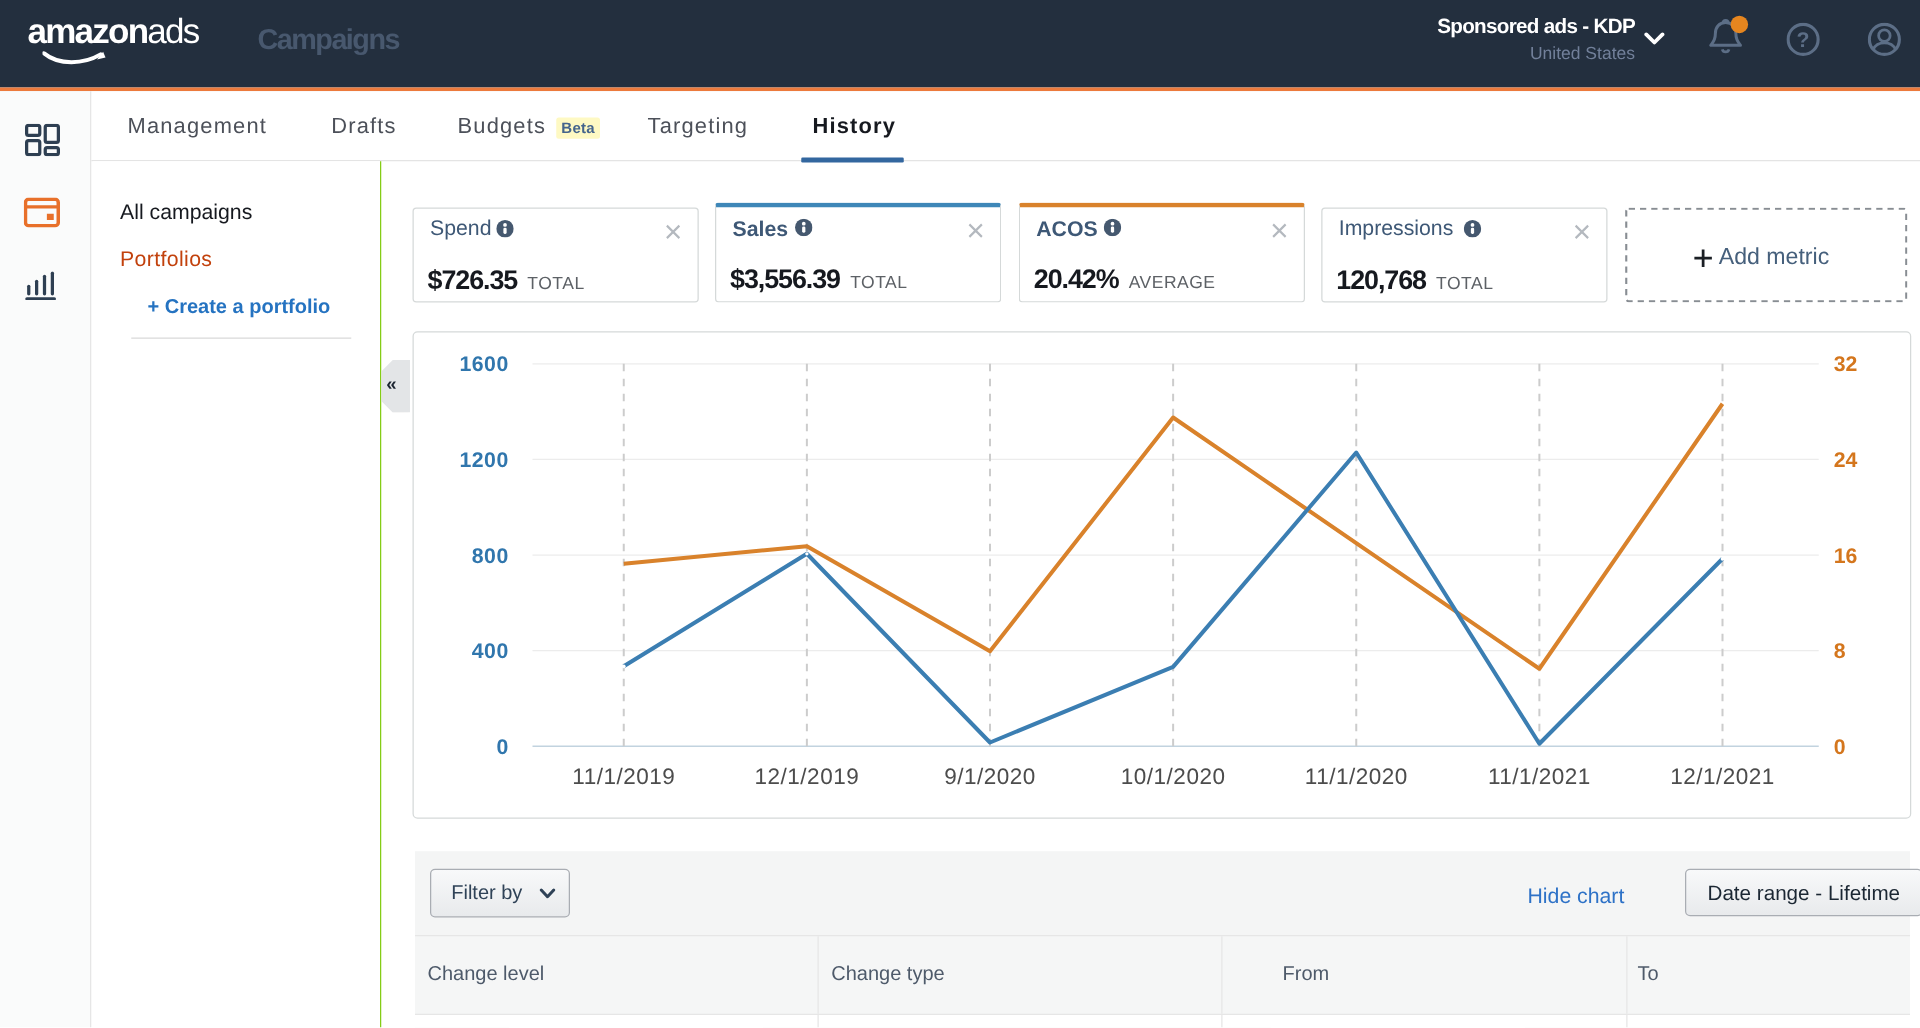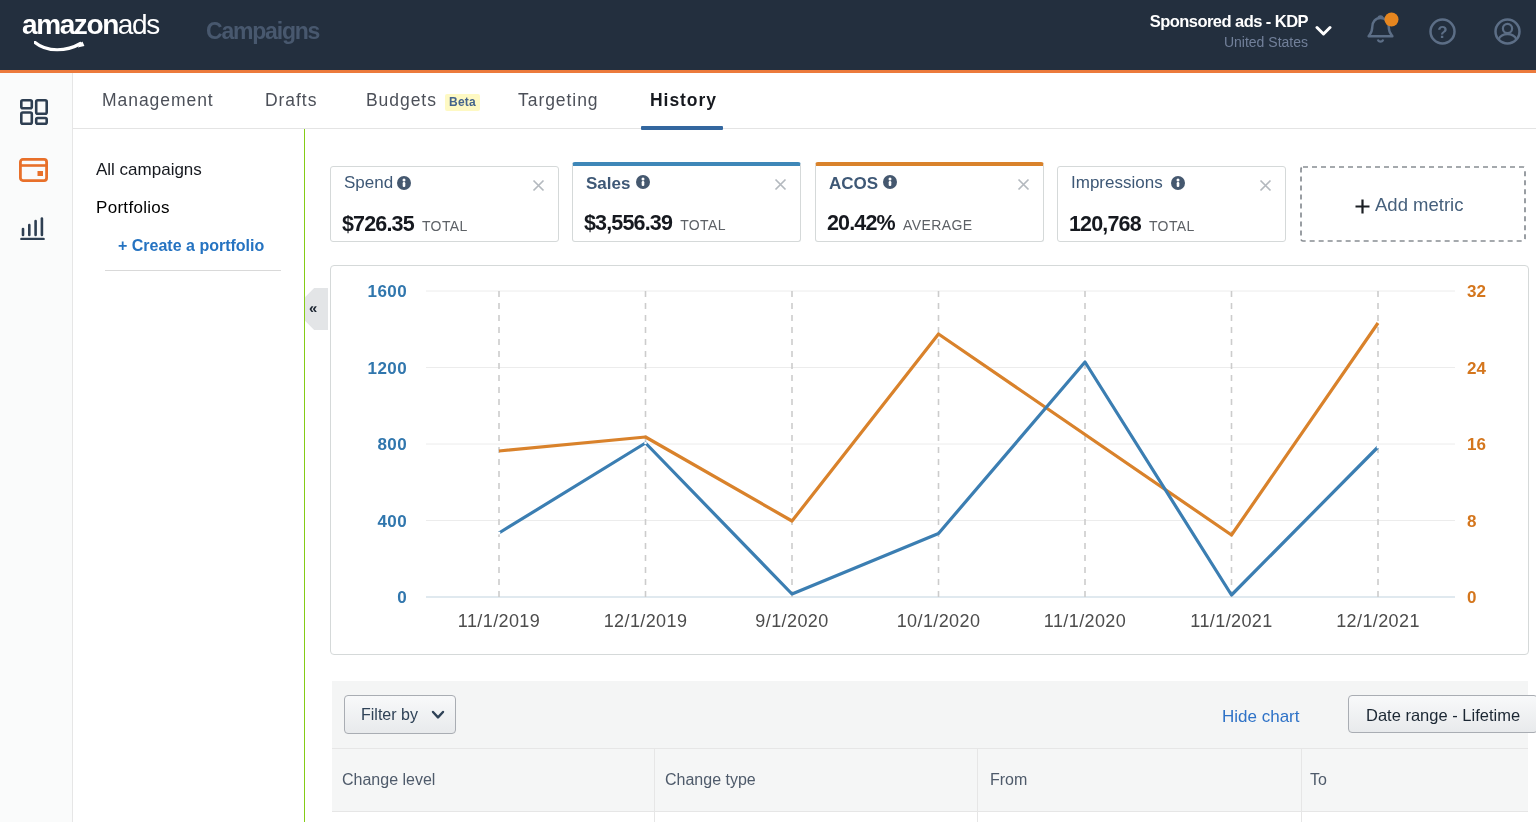--- a/index.html
+++ b/index.html
@@ -22,21 +22,21 @@
 .tabbar { position:absolute; left:73px; top:73px; width:1463px; height:56px; background:#fff; border-bottom:1px solid #e4e4e4; }
 .tab { position:absolute; top:90px; font-size:17.5px; letter-spacing:0.95px; color:#4c5059; white-space:nowrap; }
 .tab-hist { font-weight:700; color:#16191f; }
 .hist-line { position:absolute; left:641px; top:126px; width:82px; height:4px; background:#33679f; border-radius:1px; }
 .beta { position:absolute; left:445px; top:94px; width:35px; height:16.5px; background:#fef9c3; border-radius:2px; color:#44648c; font-size:12px; font-weight:700; text-align:center; line-height:16.5px; letter-spacing:0.2px; }
 
 
 .rail { position:absolute; left:0; top:73px; width:73px; height:749px; background:#fafbfb; border-right:1px solid #e6e6e6; }
 .side { position:absolute; left:74px; top:129px; width:231px; height:693px; background:#fff; border-right:1px solid #84cc16; }
 .side .l1 { position:absolute; left:22px; top:31px; font-size:17px; color:#16191f; }
-.side .l2 { position:absolute; left:22px; top:69px; font-size:17px; letter-spacing:0.3px; color:#000000; }
+.side .l2 { position:absolute; left:22px; top:69px; font-size:17px; letter-spacing:0.3px; color:#c2410c; }
 .side .l3 { position:absolute; left:44px; top:108px; font-size:16px; font-weight:700; color:#2573c1; }
 .side .div { position:absolute; left:31px; top:141px; width:176px; height:1px; background:#d9d9d9; }
 .collapse { position:absolute; left:305px; top:288px; width:23px; height:42px; background:#e3e5e7; clip-path:polygon(100% 0, 100% 100%, 40% 100%, 0 78%, 0 22%, 40% 0); filter:drop-shadow(0 1px 2px rgba(0,0,0,0.25)); }
 .collapse span { position:absolute; left:4px; top:11px; font-size:15px; font-weight:700; color:#1b2430; }
 
 
 .card { position:absolute; top:166px; width:229px; height:76px; background:#fff; border:1px solid #d5d9d9; border-radius:3px; }
 .card.sel { top:162px; height:80px; border-top:4px solid; }
 .ctitle { position:absolute; left:13px; top:6px; font-size:17px; color:#3e5876; }
 .sel .ctitle { top:8px; font-weight:700; }
@@ -251,21 +251,21 @@
         <path d="M2 2 L7 7.4 L12 2" fill="none" stroke="#2f4257" stroke-width="2.4" stroke-linecap="round" stroke-linejoin="round"></path>
       </svg>
   </div>
   <div class="hidechart">Hide chart</div>
   <div class="btn dbtn">
       <span class="t">Date range - Lifetime</span>
     </div>
   <div class="thead">
     <div class="th" style="left:10px;">Change level</div>
     <div class="th" style="left:333px;">Change type</div>
-    <div class="th" style="left:658px;text-align:center;">From</div>
+    <div class="th" style="left:694px;text-align:center;">From</div>
     <div class="th" style="left:978px;">To</div>
     <div class="colline" style="left:322px;"></div>
     <div class="colline" style="left:645px;"></div>
     <div class="colline" style="left:969px;"></div>
   </div>
   <div class="tbody">
     <div class="colline" style="left:322px;"></div>
     <div class="colline" style="left:645px;"></div>
     <div class="colline" style="left:969px;"></div>
   </div>

